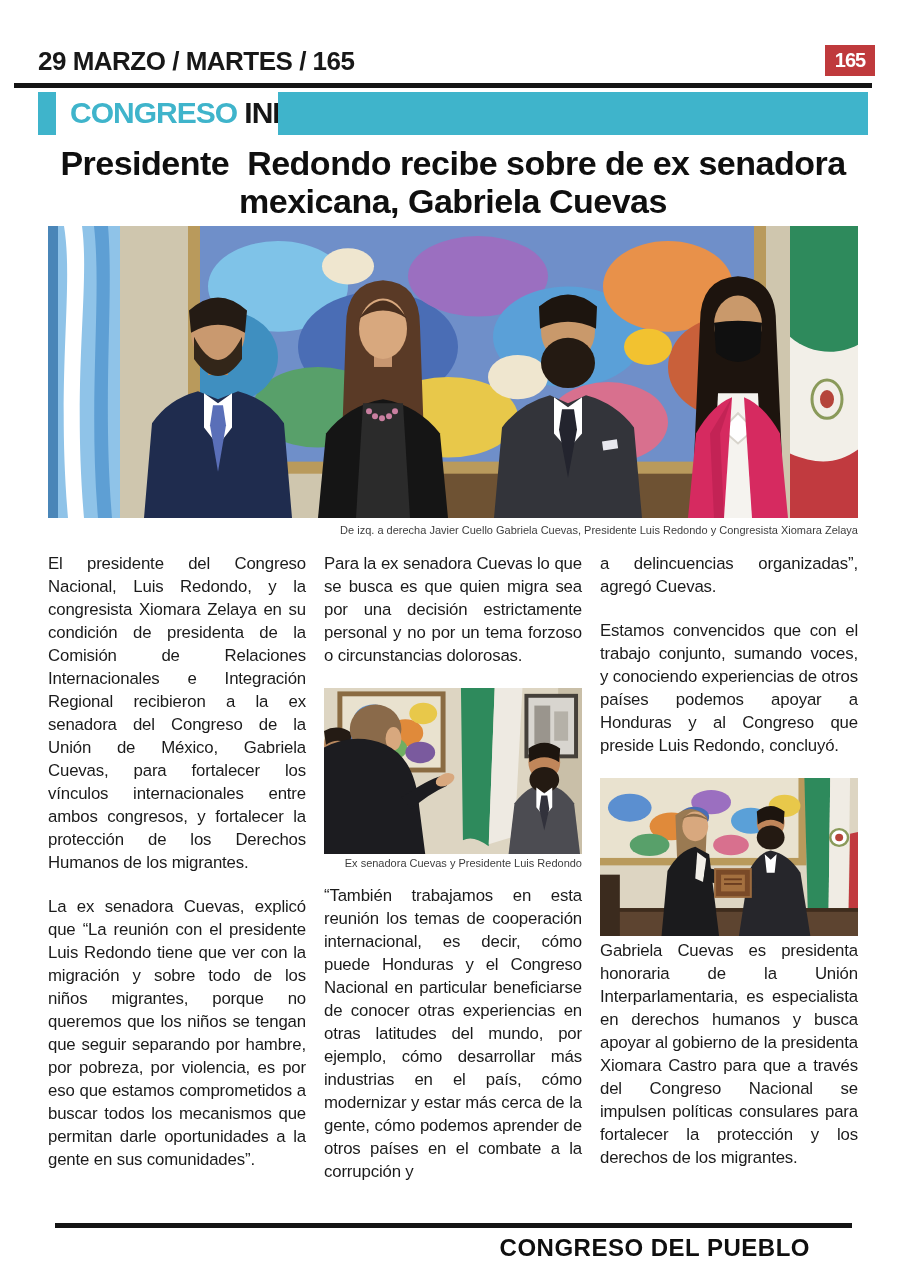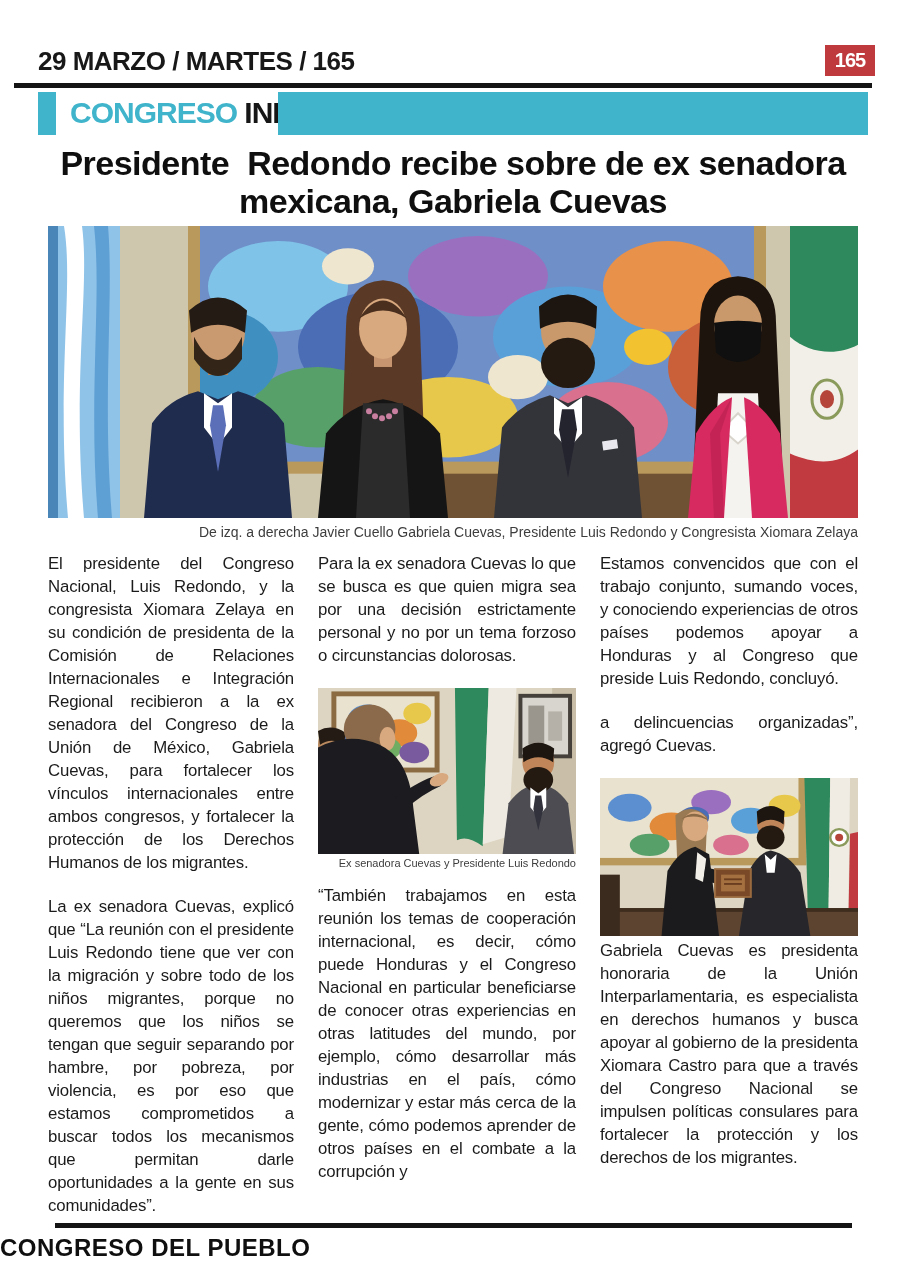--- a/index.html
+++ b/index.html
@@ -19,34 +19,34 @@
   .banner-bar{position:absolute;top:92px;left:278px;width:590px;height:43px;background:#3fb4cb;}
   .banner-text{position:absolute;top:96px;left:70px;font-size:30px;font-weight:bold;letter-spacing:-1px;white-space:nowrap;}
   .banner-text .accent{color:#3fb4cb;margin-top:24px;}
   .banner-text .rest{color:#161616;}
   
   .headline{position:absolute;top:144px;left:48px;width:810px;text-align:center;
     font-size:34px;font-weight:bold;line-height:38px;color:#0f0f0f;letter-spacing:-0.5px;}
   .headline div{white-space:pre-wrap;}
   
   .main-photo{position:absolute;top:226px;left:48px;width:810px;height:292px;overflow:hidden;background:#cfc6ae;}
-  .main-caption{position:absolute;top:524px;left:48px;width:810px;text-align:right;font-size:14px;color:#3d3d3d;}
-  
-  .columns{position:absolute;top:552px;left:48px;width:810px;display:flex;gap:24px;}
+  .main-caption{position:absolute;top:524px;left:48px;width:810px;text-align:right;font-size:11px;color:#3d3d3d;}
+  
+  .columns{position:absolute;top:552px;left:48px;width:810px;display:flex;gap:18px;}
   .col{width:258px;}
   .col p{margin:0 0 21px 0;font-size:16.8px;line-height:23px;text-align:justify;letter-spacing:-0.15px;color:#1b1b1b;}
   .inline-photo{width:258px;overflow:hidden;background:#ddd5c2;margin:2px 0 3px 0;}
   .photo2{height:166px;}
   .photo3{height:158px;}
   .inline-caption{font-size:11px;color:#3d3d3d;text-align:right;margin:0 0 14px 0;line-height:13px;}
   .inline-caption div{white-space:pre-wrap;}
   
   .footer-rule{position:absolute;top:1223px;left:55px;width:797px;height:5px;background:#141414;}
-  .footer-title{position:absolute;top:1234px;left:0;width:773px;text-align:left;
-    font-size:24px;font-weight:bold;letter-spacing:0.5px;color:#0f0f0f;}
+  .footer-title{position:absolute;top:1234px;left:0;width:773px;text-align:right;
+    font-size:24px;font-weight:bold;letter-spacing:0.5px;color:#0f0f0f;padding-left:37px;}
   svg{display:block;}
 </style>
 </head>
 <body>
 
 <div class="page">
 
   <div class="date-left">29 MARZO / MARTES / 165</div>
   <div class="year-right">2022</div>
   <div class="issue-badge">165</div>
@@ -200,22 +200,22 @@
           <path d="M206,62 Q222,50 238,62 L237,76 Q222,66 207,76 Z" fill="#1d150f"></path>
           <path d="M214,102 L222,108 L230,102 L230,122 L222,132 L214,122 Z" fill="#ffffff"></path>
           <path d="M219,110 L225,110 L227,124 L222,146 L217,124 Z" fill="#32323c"></path>
         </svg>
       </div>
       <div class="inline-caption">Ex  senadora Cuevas y Presidente Luis Redondo</div>
       <p>“También trabajamos en esta reunión los temas de cooperación internacional, es decir, cómo puede Honduras y el Congreso Nacional en particular beneficiarse de conocer otras experiencias en otras latitudes del mundo, por ejemplo, cómo desarrollar más industrias en el país, cómo modernizar y estar más cerca de la gente, cómo podemos aprender de otros países en el combate a la corrupción y</p>
     </div>
 
     <div class="col">
+      <p>a delincuencias organizadas”, agregó Cuevas.</p>
       <p>Estamos convencidos que con el trabajo conjunto, sumando voces, y conociendo experiencias de otros países podemos apoyar a Honduras y al Congreso que preside Luis Redondo, concluyó.</p>
-      <p>a delincuencias organizadas”, agregó Cuevas.</p>
       <div class="inline-photo photo3">
         <svg width="258" height="158" viewBox="0 0 260 170" preserveAspectRatio="none">
           <rect width="260" height="170" fill="#ddd5c2"></rect>
 
           <rect x="-8" y="-8" width="212" height="98" fill="#e9e2cf" stroke="#b99a5c" stroke-width="8"></rect>
           <ellipse cx="30" cy="32" rx="22" ry="15" fill="#5b8fd0"></ellipse>
           <ellipse cx="72" cy="52" rx="22" ry="15" fill="#e08a3a"></ellipse>
           <ellipse cx="112" cy="26" rx="20" ry="13" fill="#9b6fc0"></ellipse>
           <ellipse cx="152" cy="46" rx="20" ry="14" fill="#5aa0d8"></ellipse>
           <ellipse cx="186" cy="30" rx="16" ry="12" fill="#e8c84a"></ellipse>

